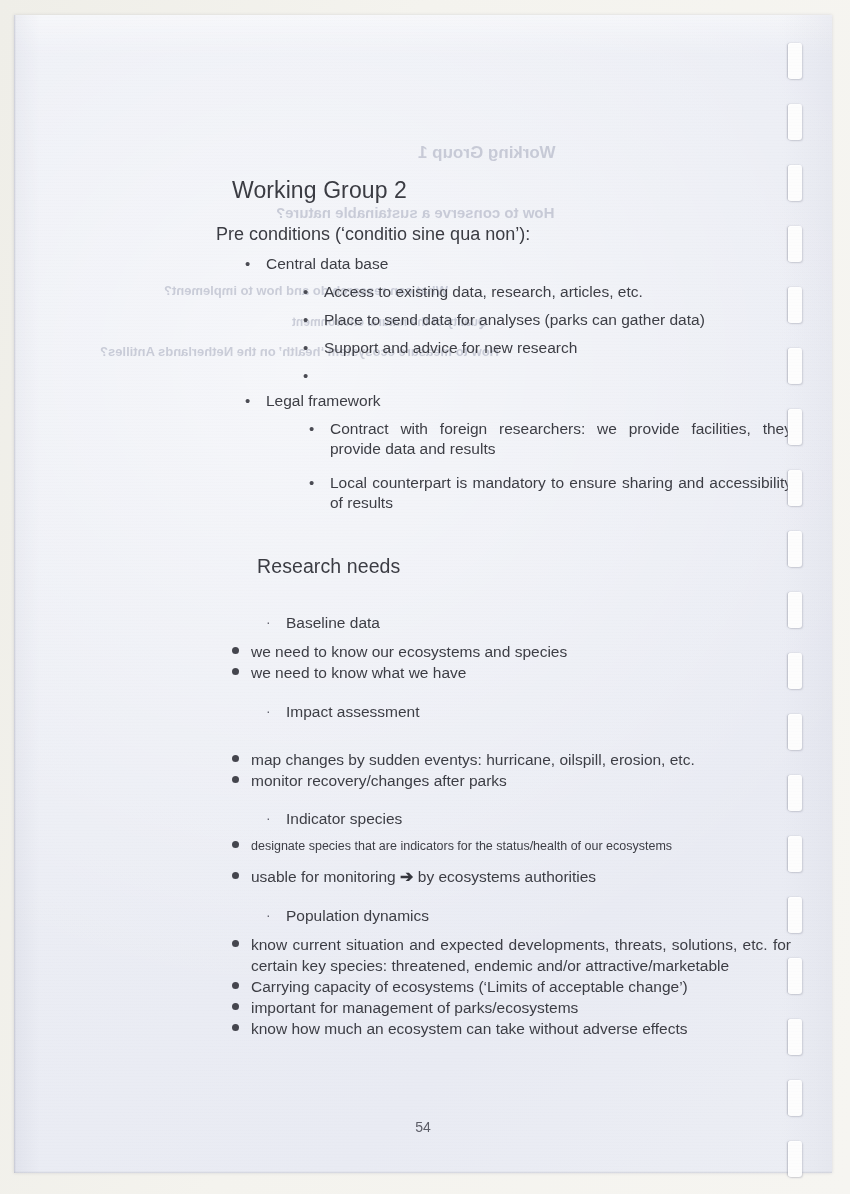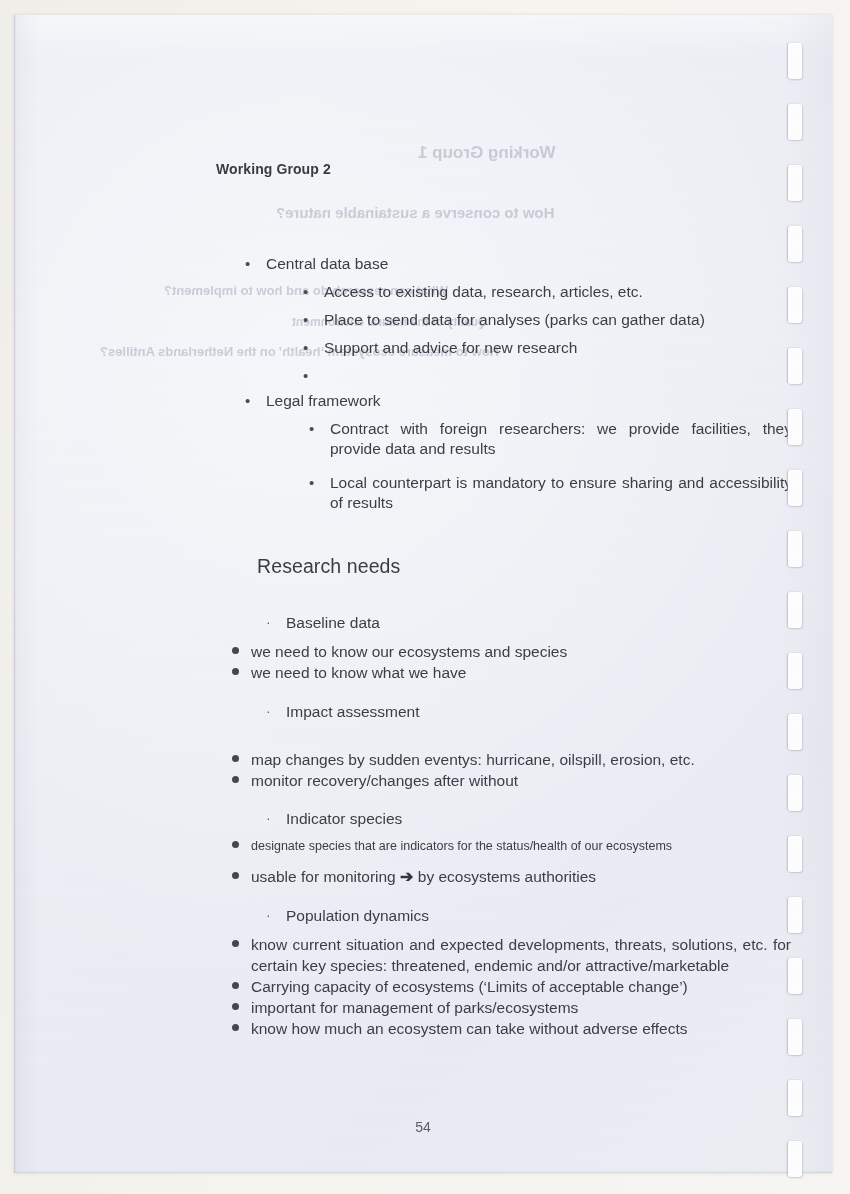--- a/index.html
+++ b/index.html
@@ -95,23 +95,23 @@
 
   
   #content {
     position: absolute;
     inset: 0;
     color: #3c3d44;
   }
   .blk { position: absolute; }
 
   h1.doc-h {
-    margin: 0;
-    font-weight: bold;
-    font-size: 14px;
+    margin: 16px;
+    font-weight: normal;
+    font-size: 23px;
     letter-spacing: 0.1px;
     color: #3a3b42;
   }
   h2.doc-h2 {
     margin: 0;
     font-weight: normal;
     font-size: 19.5px;
     letter-spacing: 0.1px;
     color: #3a3b42;
   }
@@ -241,20 +241,23 @@
       <div class="st-line" style="left: 278px; top: 300px; font-size: 12px;">Quality of the natural environment</div>
       <div class="st-line" style="left: 86px; top: 329px; font-size: 13px;">How to measure ecosystem ‘health’ on the Netherlands Antilles?</div>
     </div>
 
   <div id="content">
 
     <div class="blk" style="left:202px; top:146px;">
       <h1 class="doc-h">Working Group 2</h1>
     </div>
 
+    <div class="blk" style="left:202px; top:209px;">
+      <p class="lead">Pre conditions (‘conditio sine qua non’):</p>
+    </div>
 
     <div class="blk" style="left:252px; top:239px; width:540px;">
       <div class="li-sq">
         <span class="bullet-sq">•</span>
         <span>Central data base</span>
       </div>
     </div>
     <div class="blk" style="left:310px; top:267px; width:480px;">
       <div class="li-sq" style="margin-bottom:8px;">
         <span class="bullet-sq">•</span>
@@ -317,21 +320,21 @@
         <span>Impact assessment</span>
       </div>
     </div>
     <div class="blk" style="left:237px; top:734px; width:545px;">
       <div class="li-round">
         <span class="bullet-round"></span>
         <span>map changes by sudden eventys: hurricane, oilspill, erosion, etc.</span>
       </div>
       <div class="li-round">
         <span class="bullet-round"></span>
-        <span>monitor recovery/changes after without</span>
+        <span>monitor recovery/changes after parks</span>
       </div>
     </div>
 
     <div class="blk" style="left:272px; top:794px; width:500px;">
       <div class="sub-head">
         <span class="bullet-dot">·</span>
         <span>Indicator species</span>
       </div>
     </div>
     <div class="blk" style="left:237px; top:821px; width:545px;">

